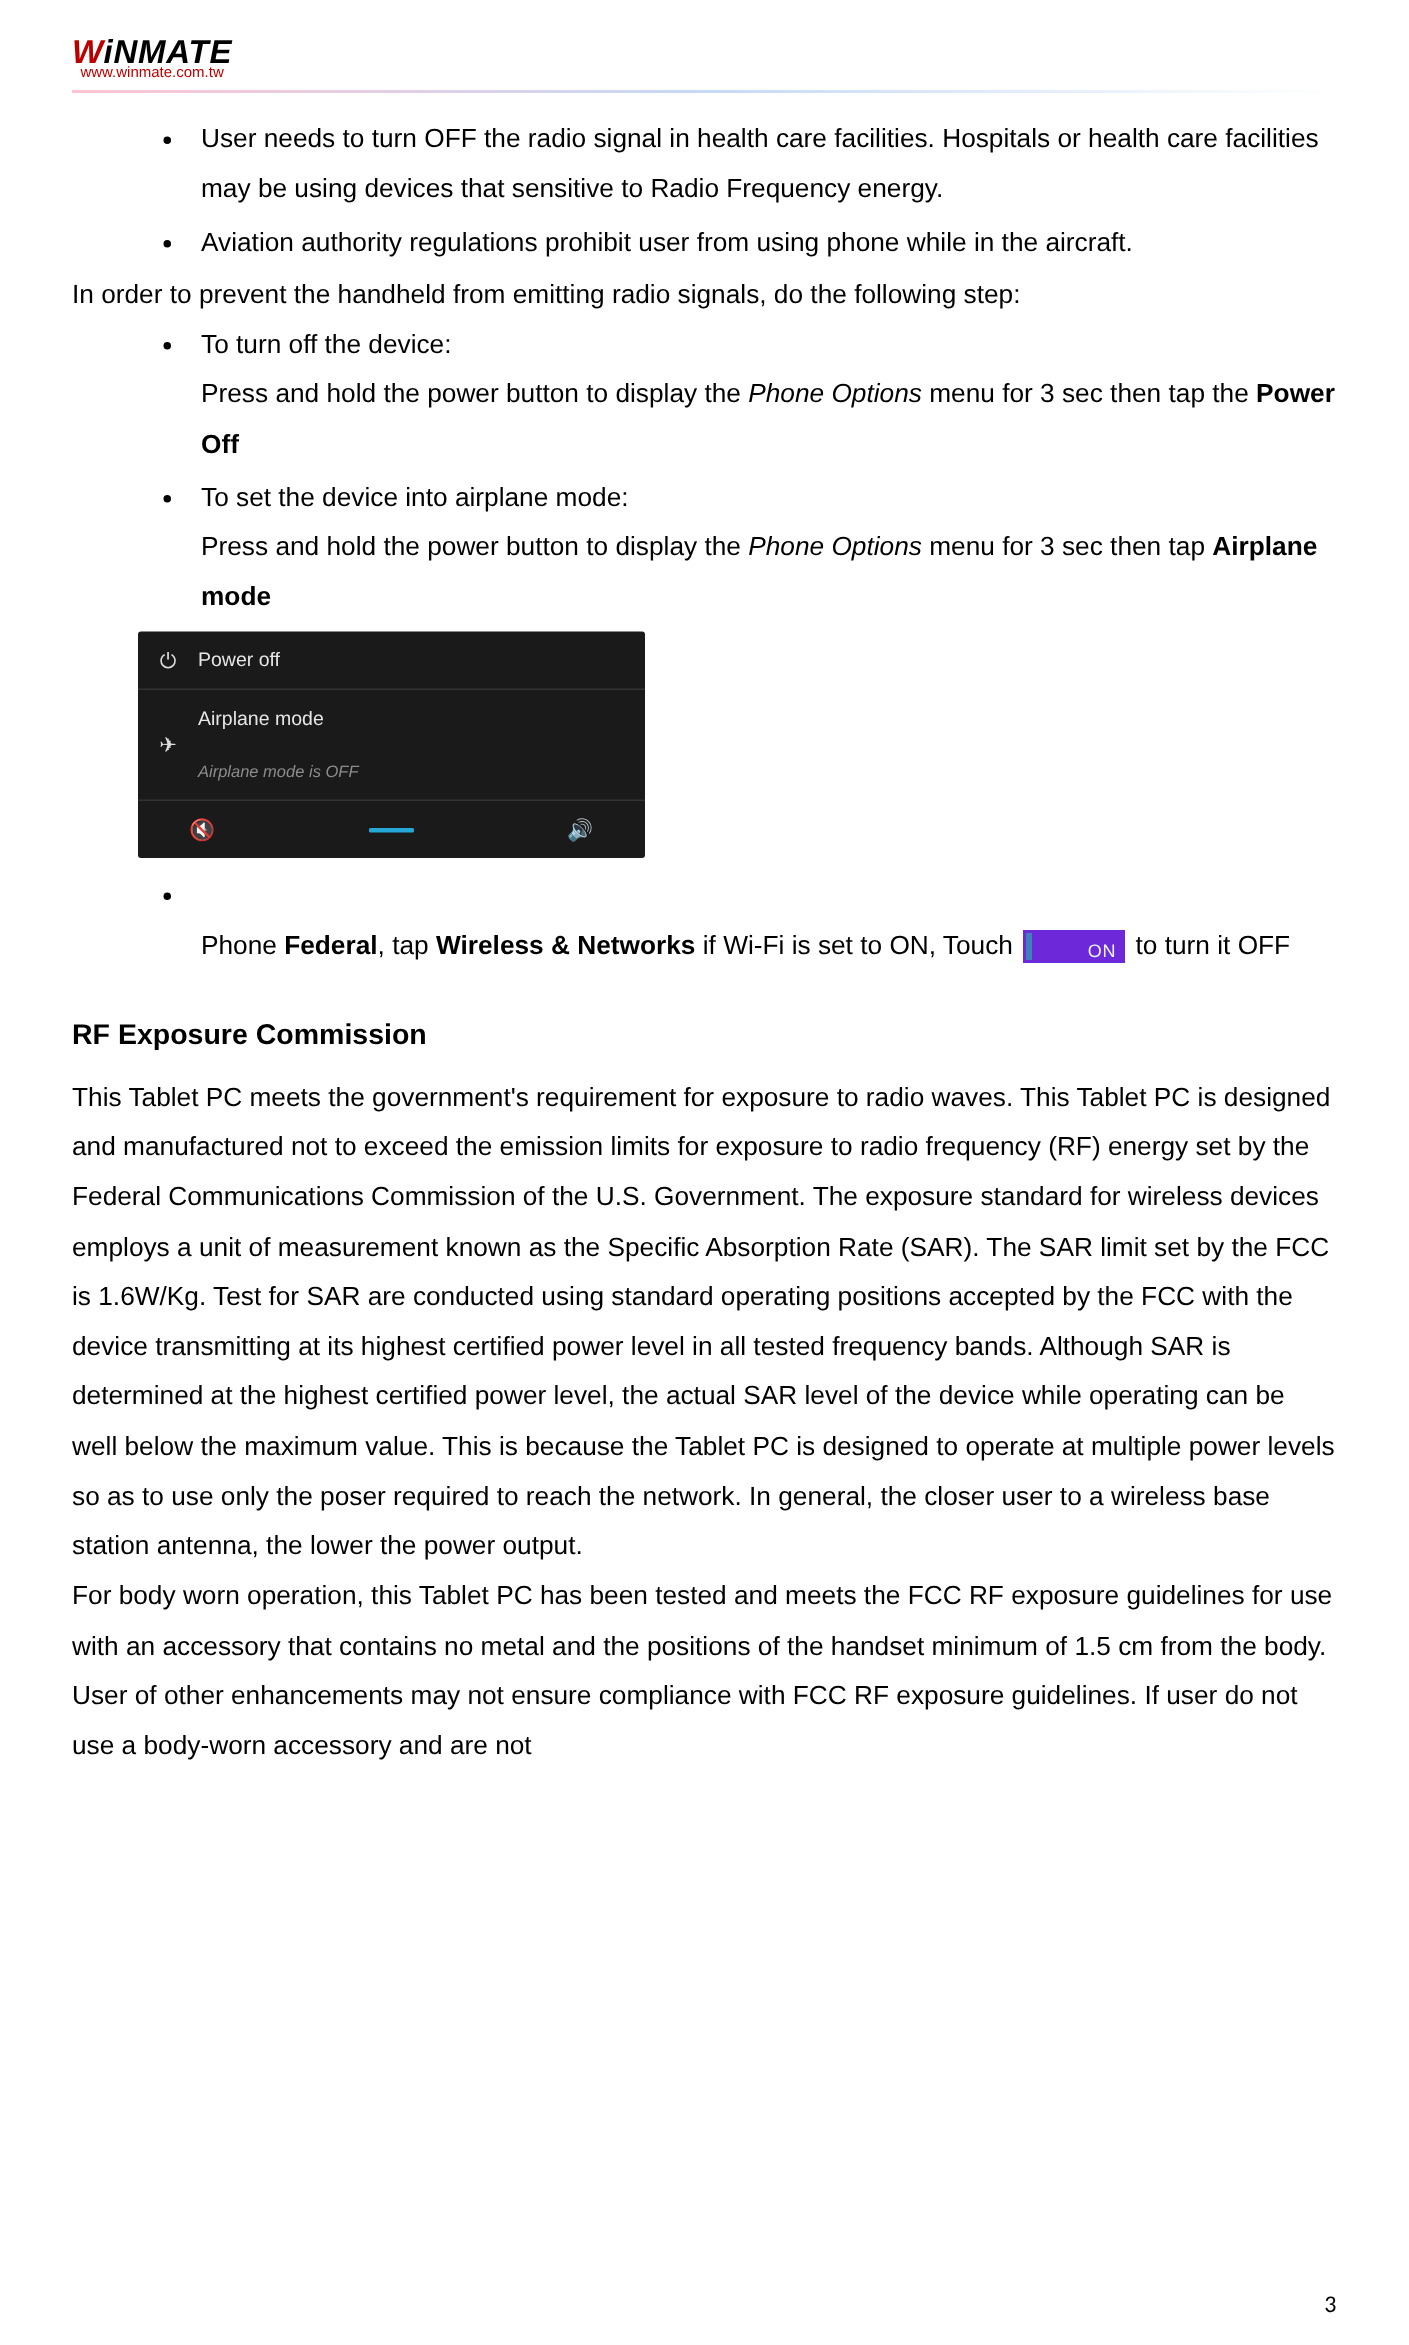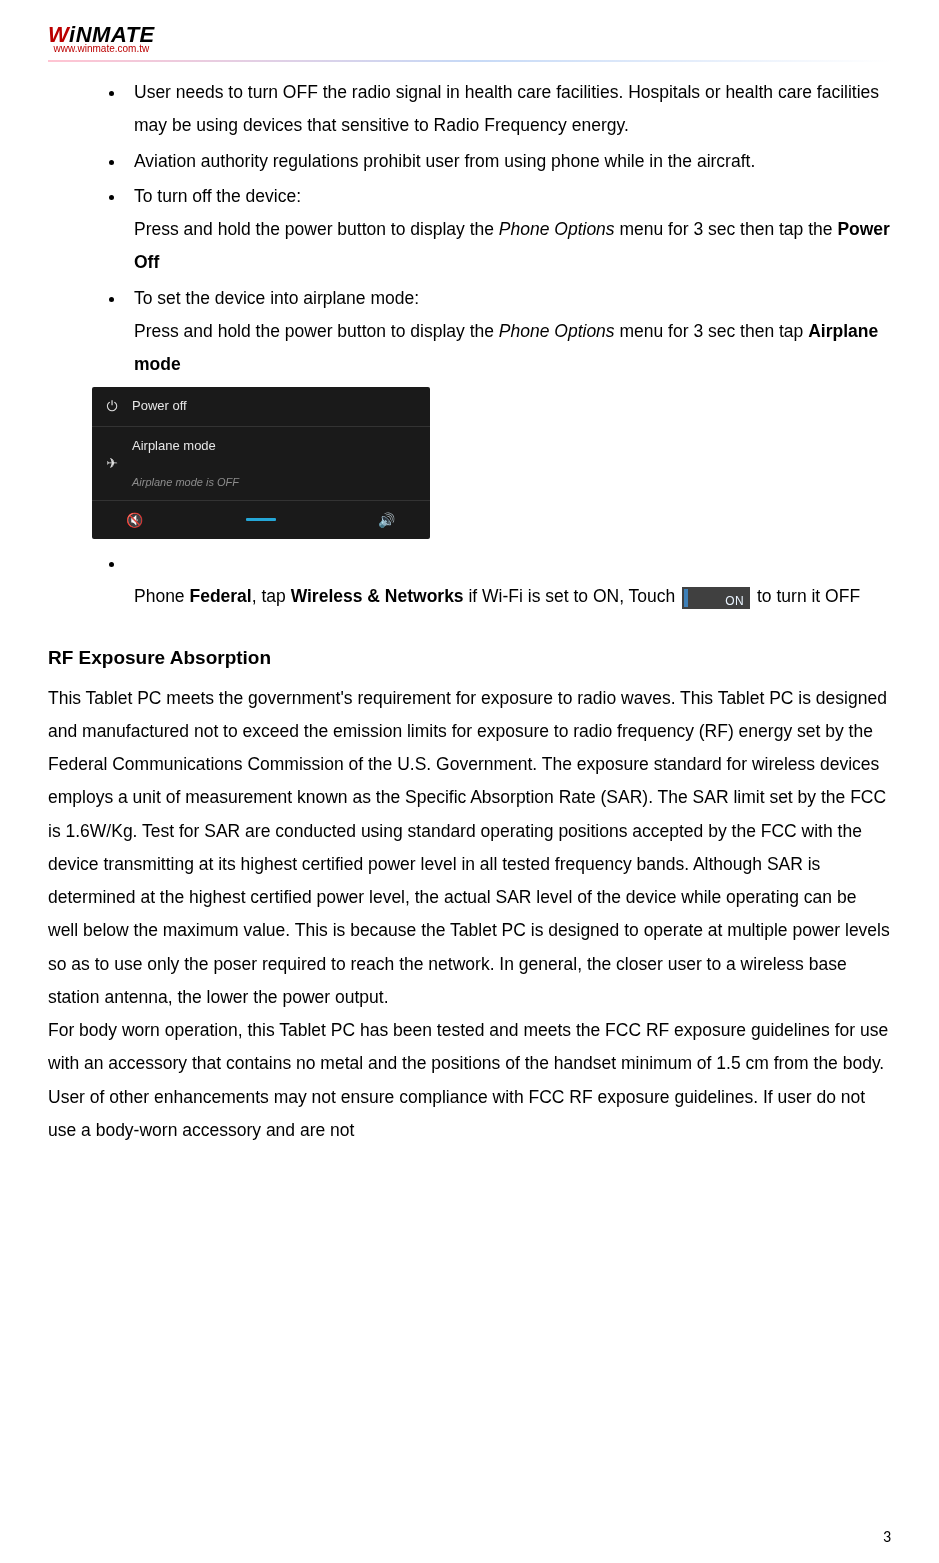--- a/index.html
+++ b/index.html
@@ -93,21 +93,21 @@
   .ss-bottom {
     display:flex; justify-content:space-between; padding:6px 34px 2px 34px; align-items:center;
   }
   .ss-bottom .mic { color:#666; font-size:14px;}
   .ss-bottom .bar { width:30px; height:3px; background:#25a7d7; border-radius:1px;}
   .ss-bottom .spk { color:#ddd; font-size:14px;}
   .on-toggle {
     display:inline-block;
     vertical-align: middle;
     width: 68px; height: 22px;
-    background: #404040;
+    background: #6d28d9;
     position: relative;
     margin: 0 2px;
   }
   .on-toggle .lbl {
     position:absolute; right:6px; top:3px;
     color:#eaf4ff; font-size:12px; letter-spacing:0.5px;
   }
   .on-toggle::after{
     content:""; position:absolute; left:2px; top:2px; width:4px; height:18px; background:#3e80b8;
   }
@@ -133,20 +133,21 @@
   </div>
   <hr class="hr-line">
 
   <div class="content">
 
     <ul class="bullets">
       <li>User needs to turn OFF the radio signal in health care facilities. Hospitals or health care facilities may be using devices that sensitive to Radio Frequency energy.</li>
       <li>Aviation authority regulations prohibit user from using phone while in the aircraft.</li>
     </ul>
 
+    <p class="plain-para">In order to prevent the handheld from emitting radio signals, do the following step:</p>
 
     <ul class="bullets">
       <li>
         <span>To turn off the device:</span><br>
         <span>Press and hold the power button to display the </span><span class="italic">Phone Options</span><span> menu for 3 sec then tap the </span><span class="bold">Power Off</span>
       </li>
       <li>
         <span>To set the device into airplane mode:</span><br>
         <span>Press and hold the power button to display the </span><span class="italic">Phone Options</span><span> menu for 3 sec then tap </span><span class="bold">Airplane mode</span>
       </li>
@@ -171,20 +172,20 @@
       </div>
     </div>
 
     <ul class="bullets">
       <li>
         <br>
         <span>Phone </span><span class="bold">Federal</span><span>, tap </span><span class="bold">Wireless &amp; Networks</span><span>  if Wi-Fi is set to ON, Touch </span><span class="on-toggle"><span class="lbl">ON</span></span><span> to turn it OFF</span>
       </li>
     </ul>
 
-    <div class="h2">RF Exposure Absorption</div>
+    <div class="h2">RF Exposure Commission</div>
     <p class="plain-para">This Tablet PC meets the government's requirement for exposure to radio waves. This Tablet PC is designed and manufactured not to exceed the emission limits for exposure to radio frequency (RF) energy set by the Federal Communications Commission of the U.S. Government. The exposure standard for wireless devices employs a unit of measurement known as the Specific Absorption Rate (SAR). The SAR limit set by the FCC is 1.6W/Kg. Test for SAR are conducted using standard operating positions accepted by the FCC with the device transmitting at its highest certified power level in all tested frequency bands. Although SAR is determined at the highest certified power level, the actual SAR level of the device while operating can be well below the maximum value. This is because the Tablet PC is designed to operate at multiple power levels so as to use only the poser required to reach the network. In general, the closer user to a wireless base station antenna, the lower the power output.</p>
     <p class="plain-para">For body worn operation, this Tablet PC has been tested and meets the FCC RF exposure guidelines for use with an accessory that contains no metal and the positions of the handset minimum of 1.5 cm from the body. User of other enhancements may not ensure compliance with FCC RF exposure guidelines. If user do not use a body-worn accessory and are not</p>
 
   </div>
 
   <div class="footer-page">3</div>
 </div>
 
 </body></html>

